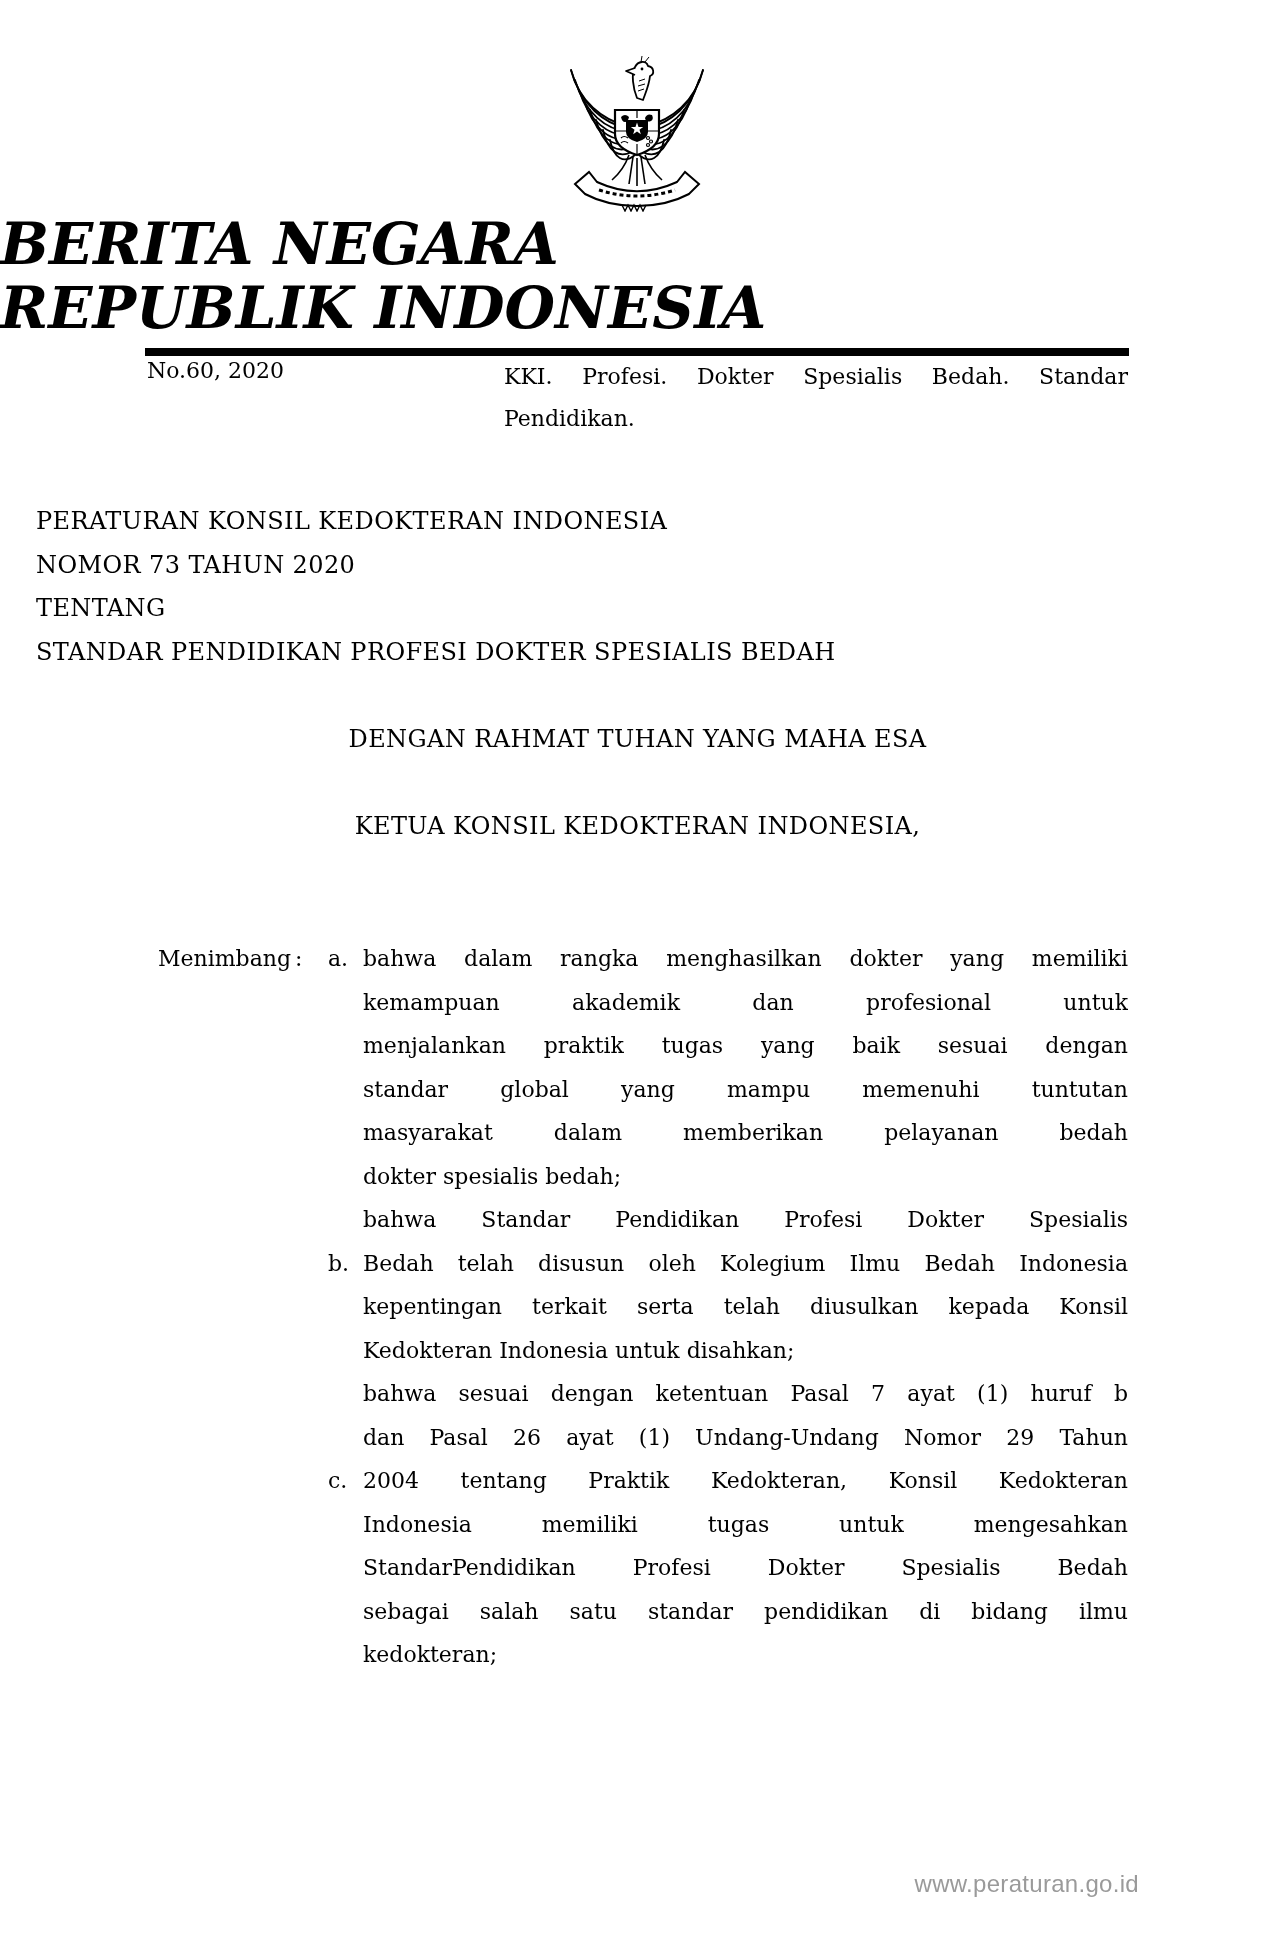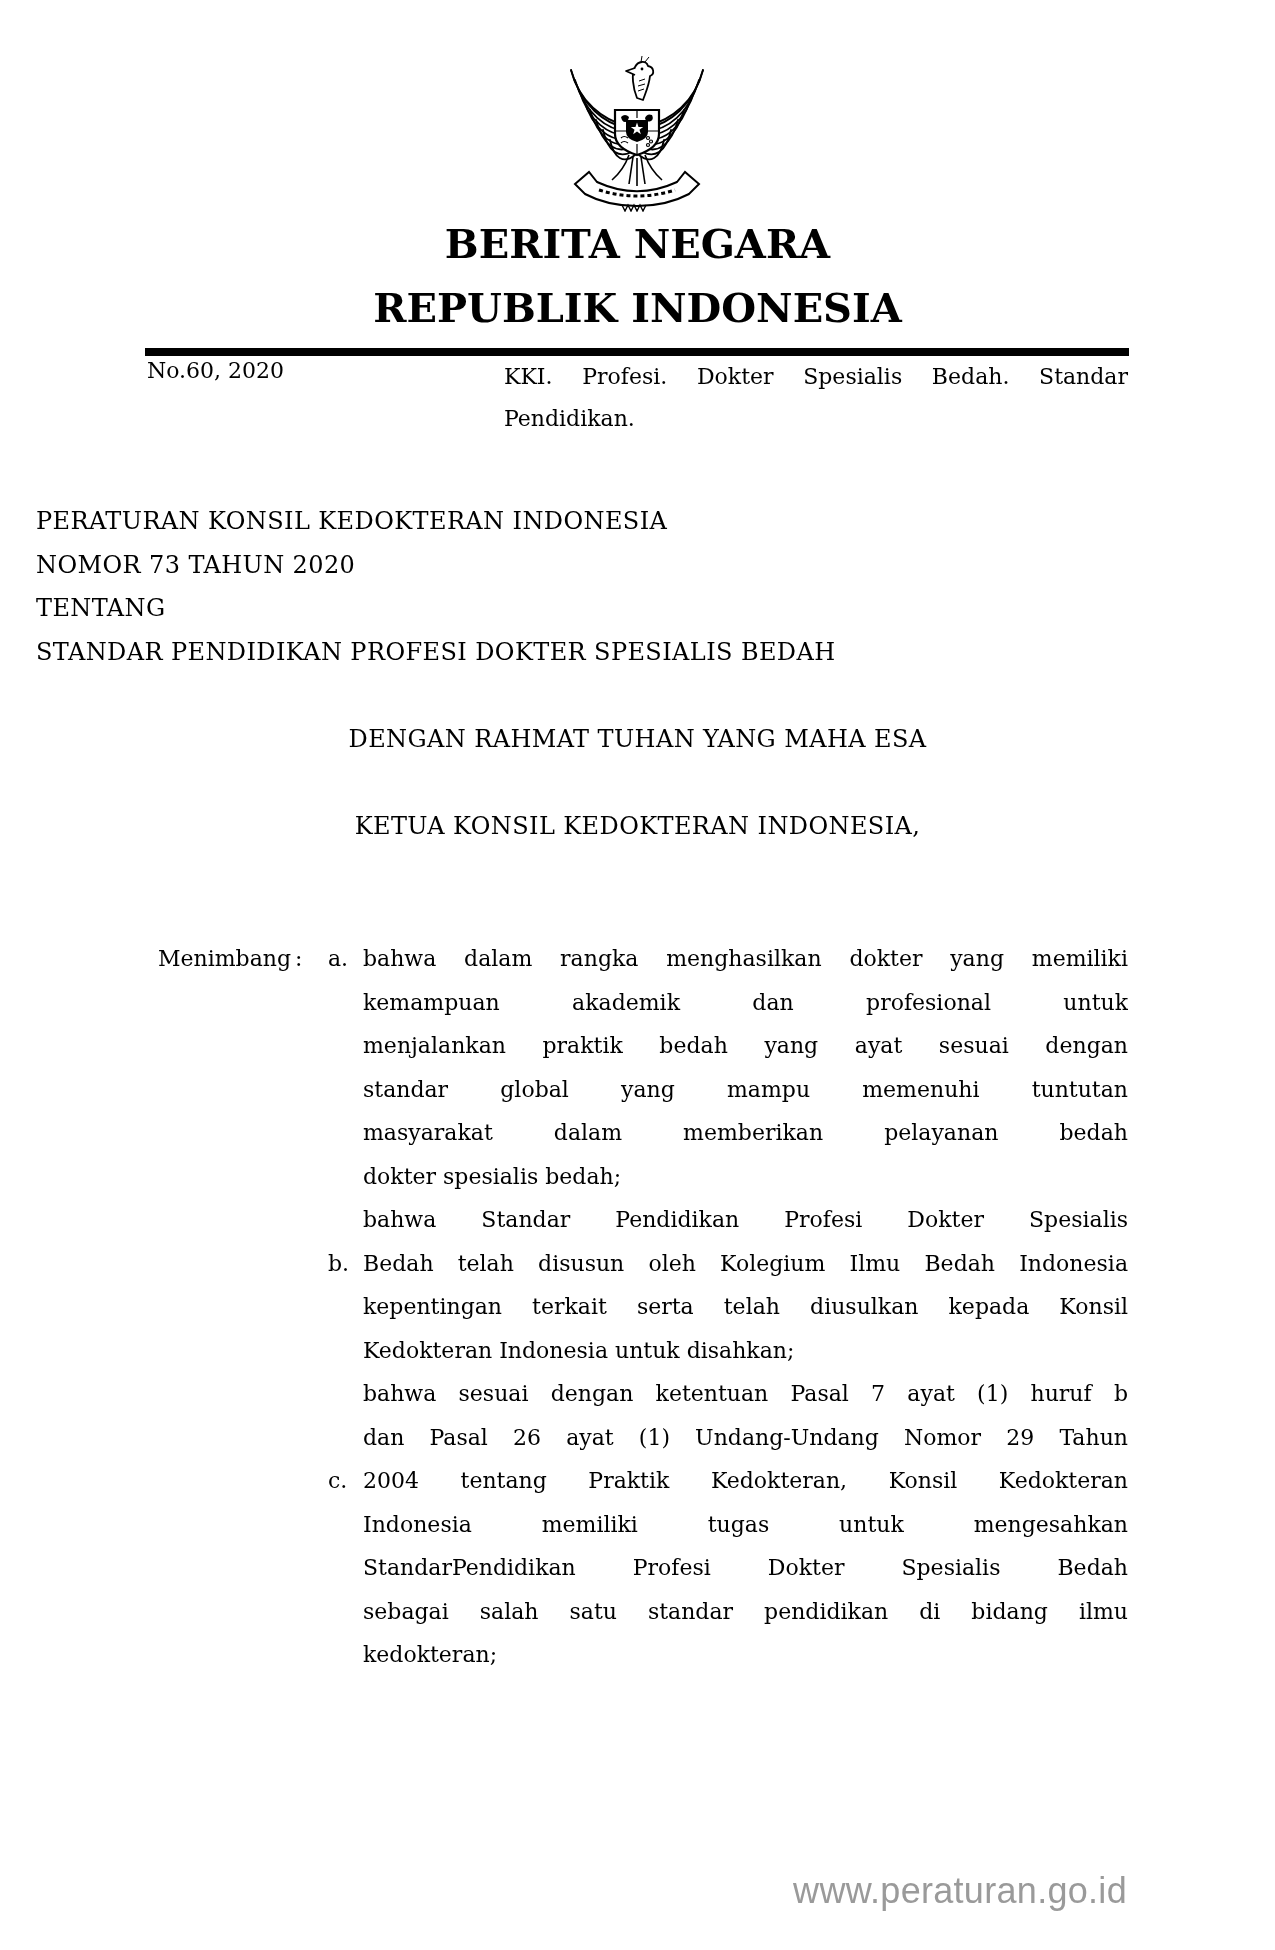--- a/index.html
+++ b/index.html
@@ -6,22 +6,22 @@
   .page {
     position:relative; width:1275px; height:1950px; background:#ffffff;
     color:#000; font-family:"DejaVu Serif","Liberation Serif",serif;
     overflow:hidden;
   }
   .emblem { position:absolute; left:565px; top:54px; width:144px; height:158px; }
   .emblem svg { width:100%; height:100%; display:block; }
 
   .masthead {
     position:absolute; top:212px; left:0; width:100%;
-    text-align:center; font-weight:bold; font-size:40px; line-height:64px;
-    letter-spacing:0px; white-space:nowrap;
+    font-weight:bold; font-size:58px; line-height:64px;
+    letter-spacing:0px; white-space:nowrap;font-style:italic;
   }
   .rule { position:absolute; top:348px; left:145px; width:984px; height:8px; background:#000; }
 
   .edition { position:absolute; top:350px; left:147px; font-size:22px; line-height:42px; white-space:nowrap; }
   .subject { position:absolute; top:356px; left:504px; width:624px; font-size:22px; line-height:42px; }
   .sline { height:42px; }
   .just { text-align:justify; text-align-last:justify; }
 
   .titleblock {
     position:absolute; top:500px; left:0; width:100%;
@@ -41,23 +41,23 @@
   .lbl-colon     { left:284px; top:937px; }
   .marker-a { left:317px; top:937px;   }
   .marker-b { left:317px; top:1241.5px;}
   .marker-c { left:317px; top:1459px;  }
 
   .bodytext { position:absolute; left:363px; top:937px; width:765px; font-size:22px; }
   .bline { height:43.5px; line-height:43.5px; text-align:justify; text-align-last:justify; overflow:hidden; white-space:nowrap; }
   .bline.final { text-align-last:left; }
 
   .watermark {
-    position:absolute; top:1870px; right:148px;
+    position:absolute; top:1870px; right:136px;
     font-family:"Liberation Sans","DejaVu Sans",sans-serif;
-    font-size:36px; letter-spacing:0.3px; color:#9a9a9a; white-space:nowrap;
+    font-size:24px; letter-spacing:0.3px; color:#9a9a9a; white-space:nowrap;
   }
 </style>
 </head>
 <body>
 
 <div class="page">
 
   <div class="emblem">
     <svg viewBox="0 0 144 158" xmlns="http://www.w3.org/2000/svg">
       <g stroke="#000" stroke-width="1.8" fill="none" stroke-linecap="round">
@@ -151,21 +151,21 @@
 
   <div class="side-label lbl-menimbang">Menimbang</div>
   <div class="side-label lbl-colon">:</div>
   <div class="side-label marker-a">a.</div>
   <div class="side-label marker-b">b.</div>
   <div class="side-label marker-c">c.</div>
 
   <div class="bodytext">
     <div class="bline">bahwa dalam rangka menghasilkan dokter yang memiliki</div>
     <div class="bline">kemampuan akademik dan profesional untuk</div>
-    <div class="bline">menjalankan praktik bedah yang ayat sesuai dengan</div>
+    <div class="bline">menjalankan praktik tugas yang baik sesuai dengan</div>
     <div class="bline">standar global yang mampu memenuhi tuntutan</div>
     <div class="bline">masyarakat dalam memberikan pelayanan bedah</div>
     <div class="bline final">dokter spesialis bedah;</div>
     <div class="bline">bahwa Standar Pendidikan Profesi Dokter Spesialis</div>
     <div class="bline">Bedah telah disusun oleh Kolegium Ilmu Bedah Indonesia</div>
     <div class="bline">kepentingan terkait serta telah diusulkan kepada Konsil</div>
     <div class="bline final">Kedokteran Indonesia untuk disahkan;</div>
     <div class="bline">bahwa sesuai dengan ketentuan Pasal 7 ayat (1) huruf b</div>
     <div class="bline">dan Pasal 26 ayat (1) Undang-Undang Nomor 29 Tahun</div>
     <div class="bline">2004 tentang Praktik Kedokteran, Konsil Kedokteran</div>

